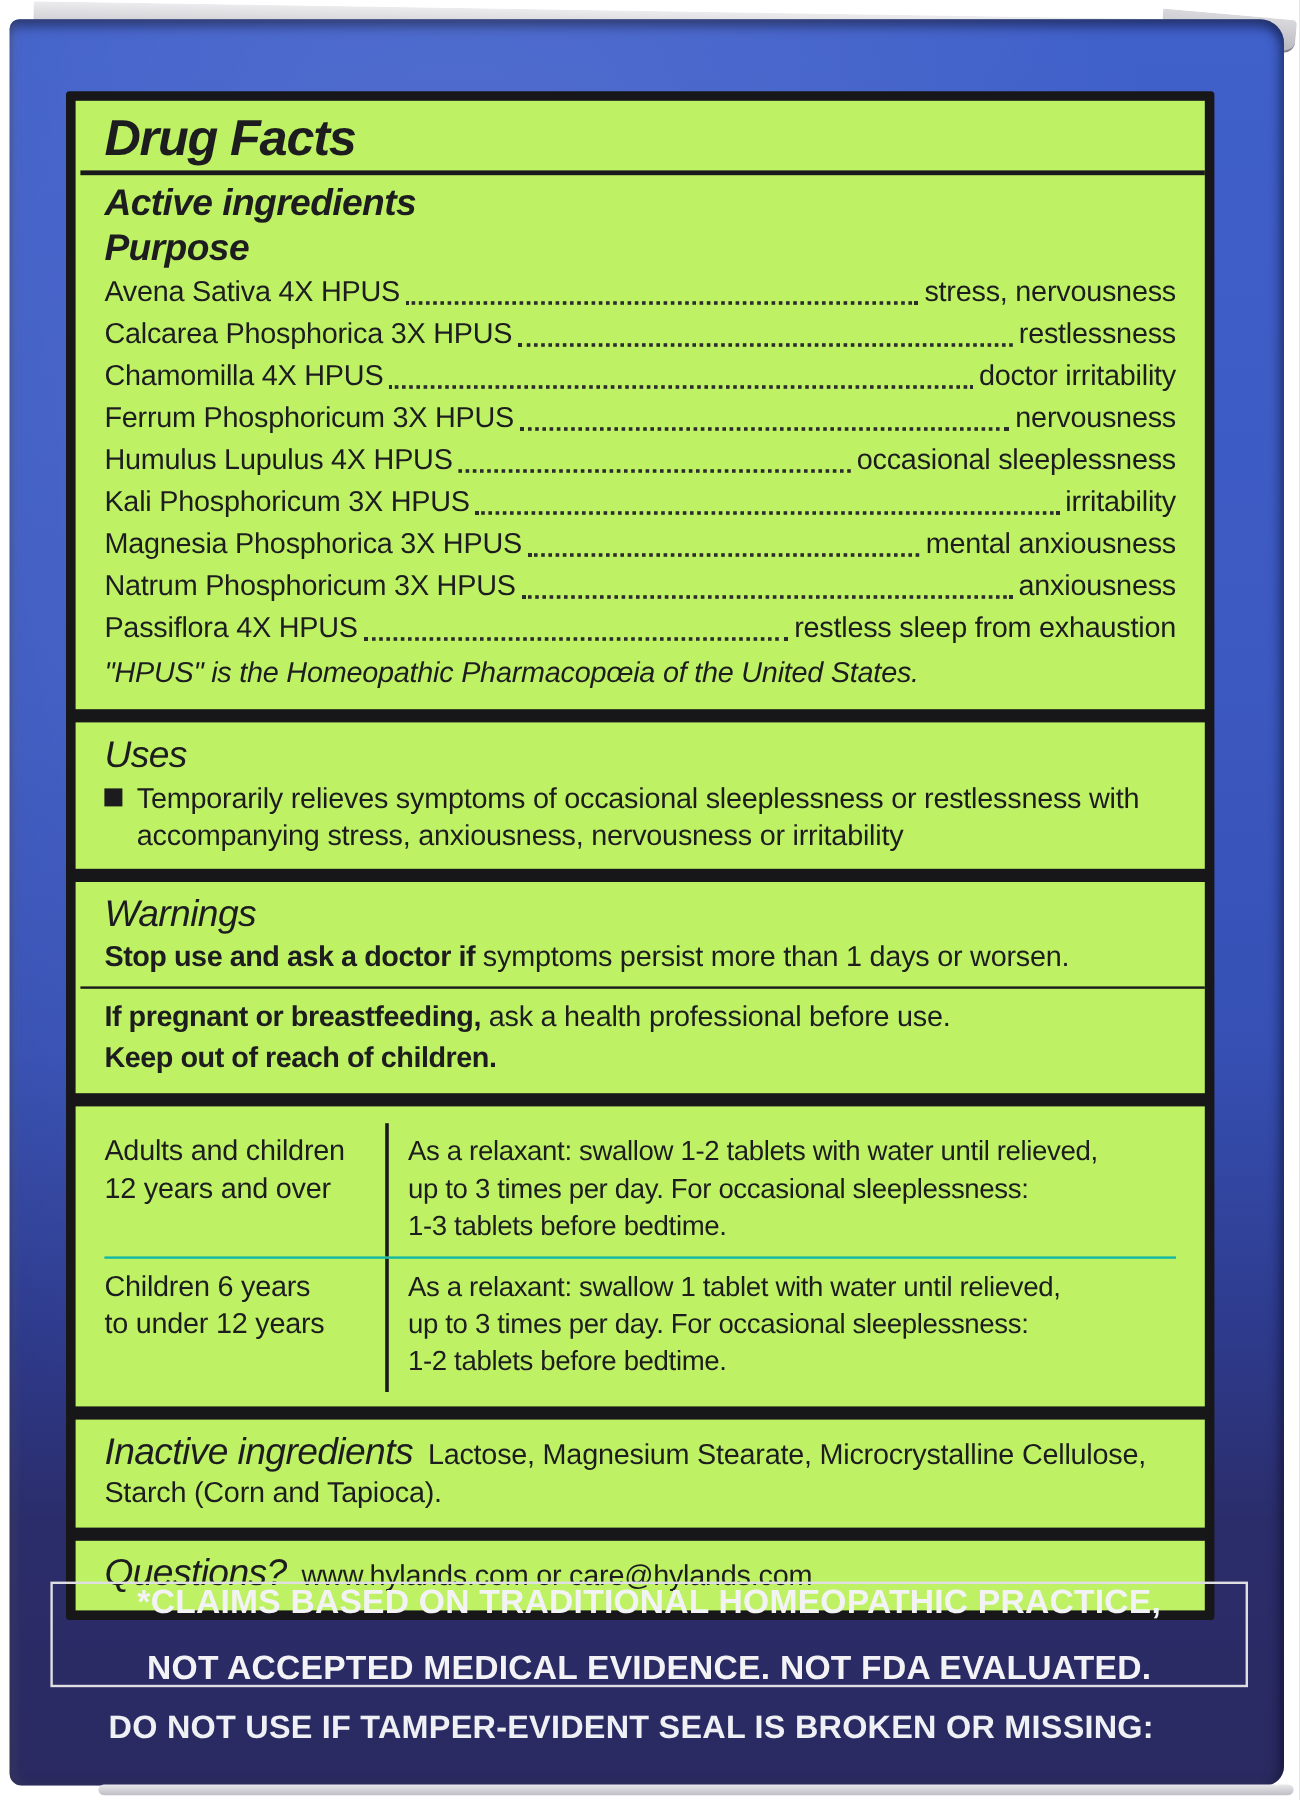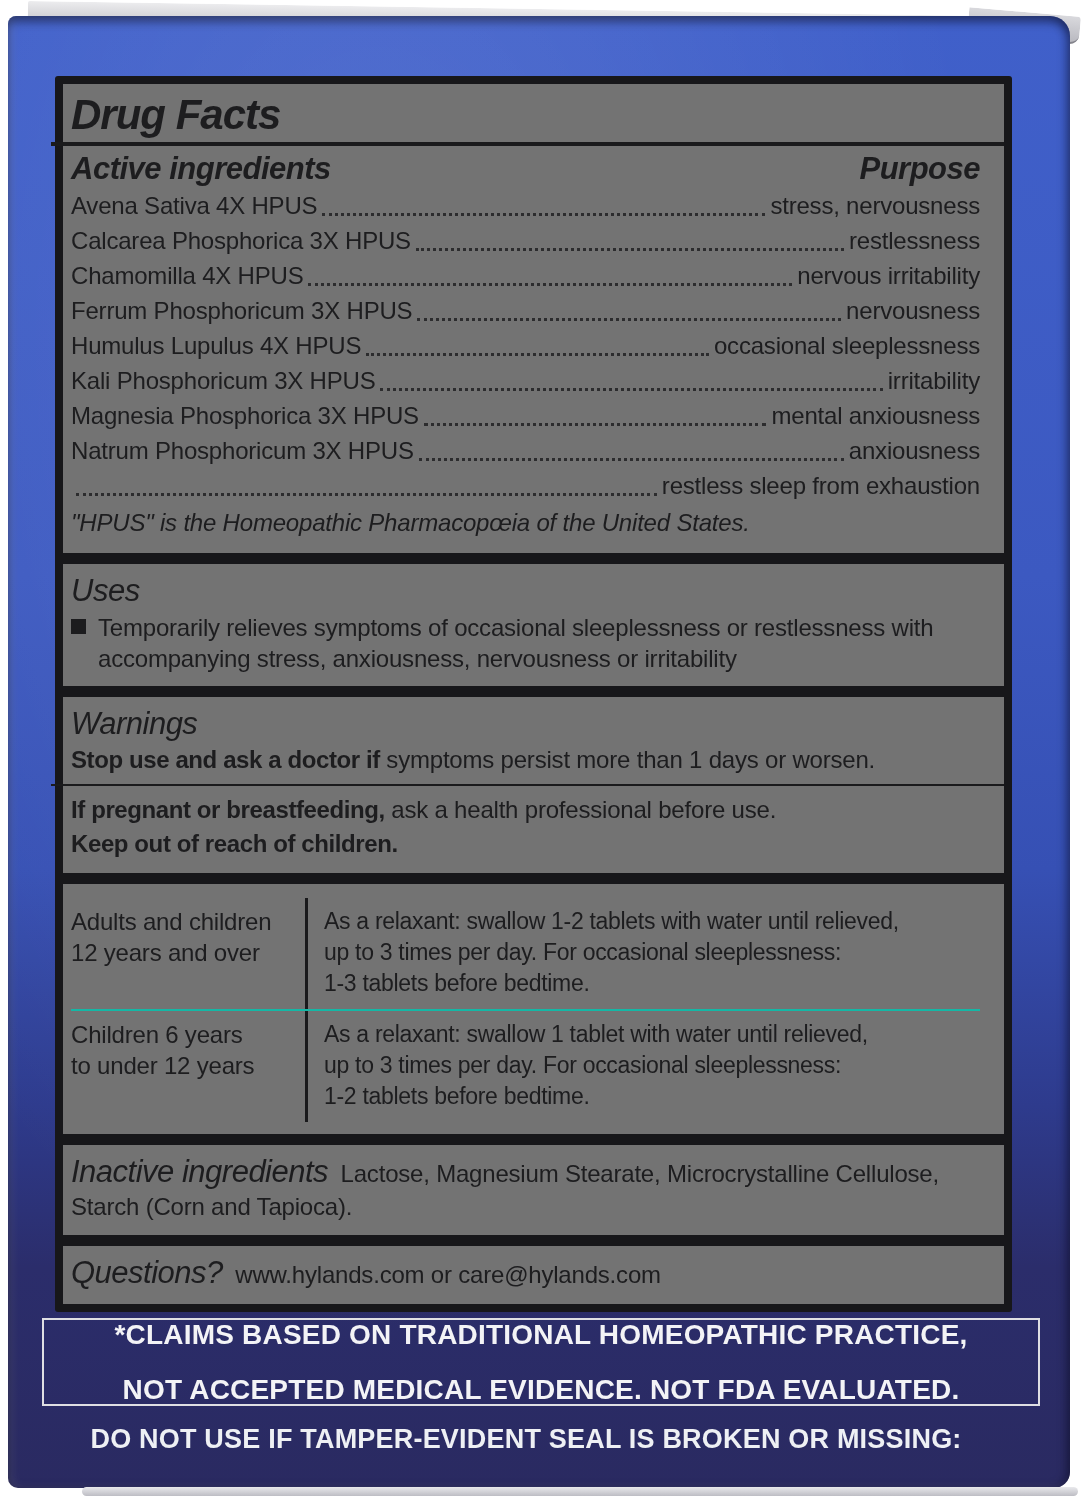--- a/index.html
+++ b/index.html
@@ -39,29 +39,29 @@
     background:linear-gradient(#e9e9ec,#bdbdc4);border-radius:5px;
   }
   
   .dfpanel{
     position:absolute;left:55px;top:76px;width:957px;
     background:#17171a;padding:8px;border-radius:3px;
     display:flex;flex-direction:column;gap:11px;
     box-sizing:border-box;
   }
   .section{
-    background:#737373;padding:8px 24px 12px 8px;
+    background:#bef264;padding:8px 24px 12px 24px;
   }
   .df-title{
     font-size:42px;font-weight:bold;font-style:italic;line-height:46px;letter-spacing:-1px;
   }
   .title-rule{border:none;border-top:4px solid #1a1a1c;margin:4px -24px 4px -20px;}
   .col-head{
     display:flex;justify-content:space-between;align-items:baseline;
-    font-size:31px;font-weight:bold;font-style:italic;line-height:38px;letter-spacing:-0.5px;
+    font-size:31px;font-weight:bold;font-style:italic;line-height:38px;letter-spacing:-0.5px;flex-direction:column;
   }
   .ing-row{display:flex;align-items:baseline;font-size:24px;line-height:35px;}
   .ing-name{white-space:nowrap;}
   .ing-purpose{white-space:nowrap;}
   .dots{flex:1;align-self:flex-end;margin:0 5px 7px;border-bottom:3px dotted #2c2c2e;min-width:20px;}
   .footnote{font-style:italic;font-size:24px;line-height:36px;margin-top:2px;}
   .sec-head{font-size:31px;font-weight:normal;font-style:italic;line-height:38px;letter-spacing:-0.5px;}
   .uses-item{display:flex;gap:12px;font-size:24px;line-height:31px;margin-top:2px;padding-right:26px;}
   .sq{width:15px;height:15px;background:#1c1c1e;flex:0 0 auto;margin-top:7px;}
   .warn-line{font-size:24px;line-height:34px;}
@@ -120,21 +120,21 @@
         <span class="ing-purpose">stress, nervousness</span>
       </div>
       <div class="ing-row">
         <span class="ing-name">Calcarea Phosphorica 3X HPUS</span>
         <span class="dots"></span>
         <span class="ing-purpose">restlessness</span>
       </div>
       <div class="ing-row">
         <span class="ing-name">Chamomilla 4X HPUS</span>
         <span class="dots"></span>
-        <span class="ing-purpose">nervous irritability</span>
+        <span class="ing-purpose">doctor irritability</span>
       </div>
       <div class="ing-row">
         <span class="ing-name">Ferrum Phosphoricum 3X HPUS</span>
         <span class="dots"></span>
         <span class="ing-purpose">nervousness</span>
       </div>
       <div class="ing-row">
         <span class="ing-name">Humulus Lupulus 4X HPUS</span>
         <span class="dots"></span>
         <span class="ing-purpose">occasional sleeplessness</span>
@@ -148,20 +148,21 @@
         <span class="ing-name">Magnesia Phosphorica 3X HPUS</span>
         <span class="dots"></span>
         <span class="ing-purpose">mental anxiousness</span>
       </div>
       <div class="ing-row">
         <span class="ing-name">Natrum Phosphoricum 3X HPUS</span>
         <span class="dots"></span>
         <span class="ing-purpose">anxiousness</span>
       </div>
       <div class="ing-row">
+        <span class="ing-name">Passiflora 4X HPUS</span>
         <span class="dots"></span>
         <span class="ing-purpose">restless sleep from exhaustion</span>
       </div>
       <div class="footnote">"HPUS" is the Homeopathic Pharmacopœia of the United States.</div>
     </div>
 
     <div class="section">
       <div class="sec-head">Uses</div>
       <div class="uses-item">
         <span class="sq"></span>

